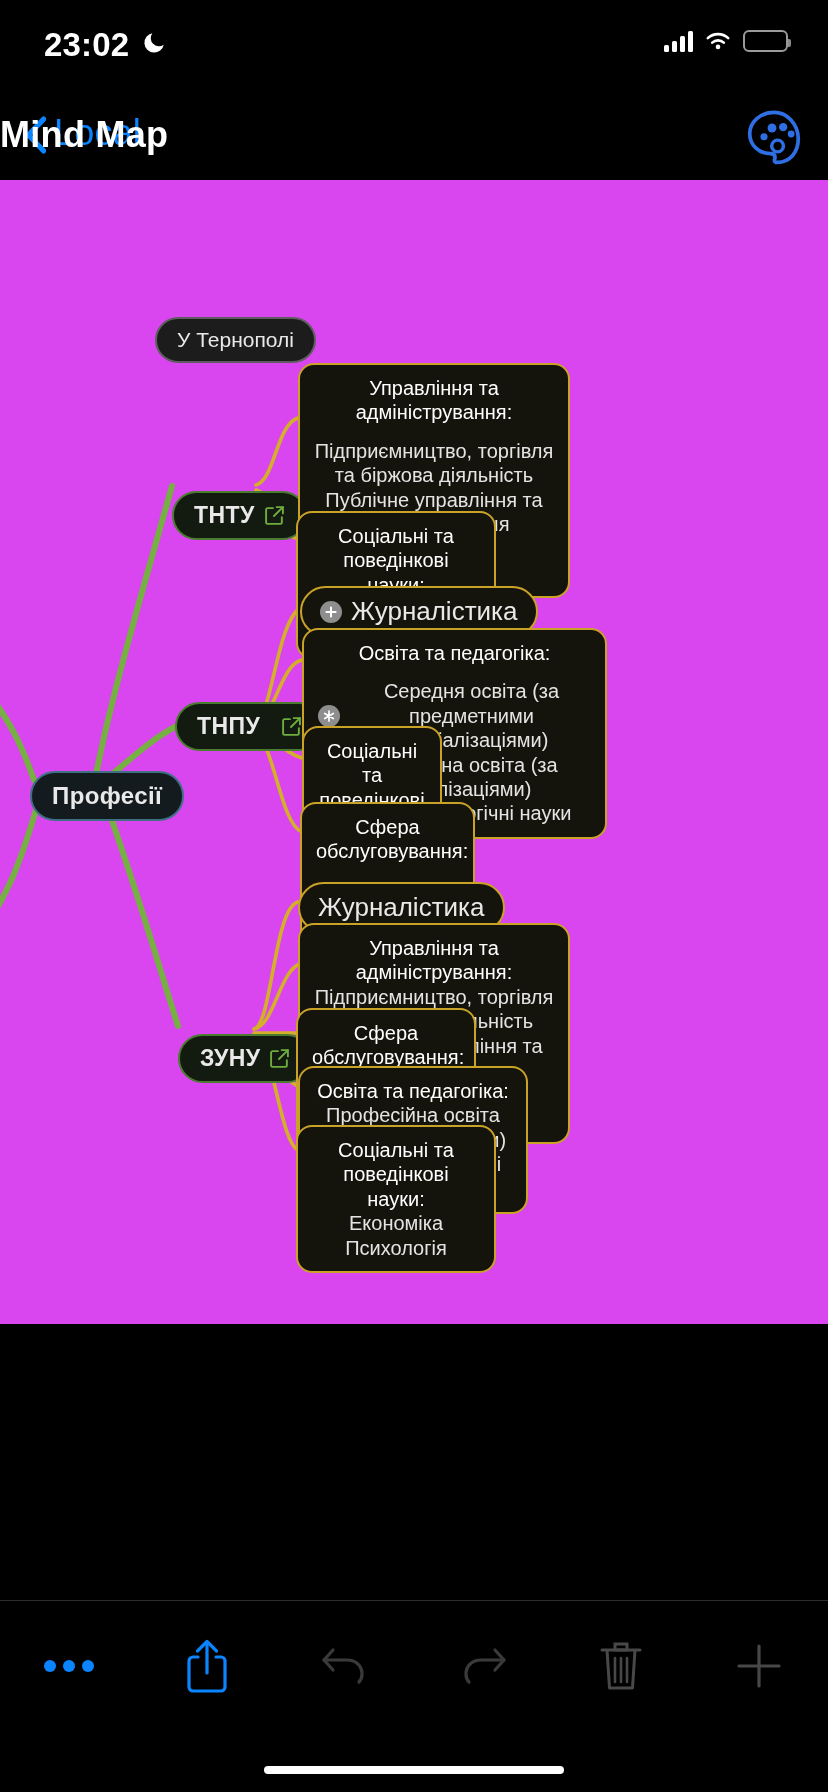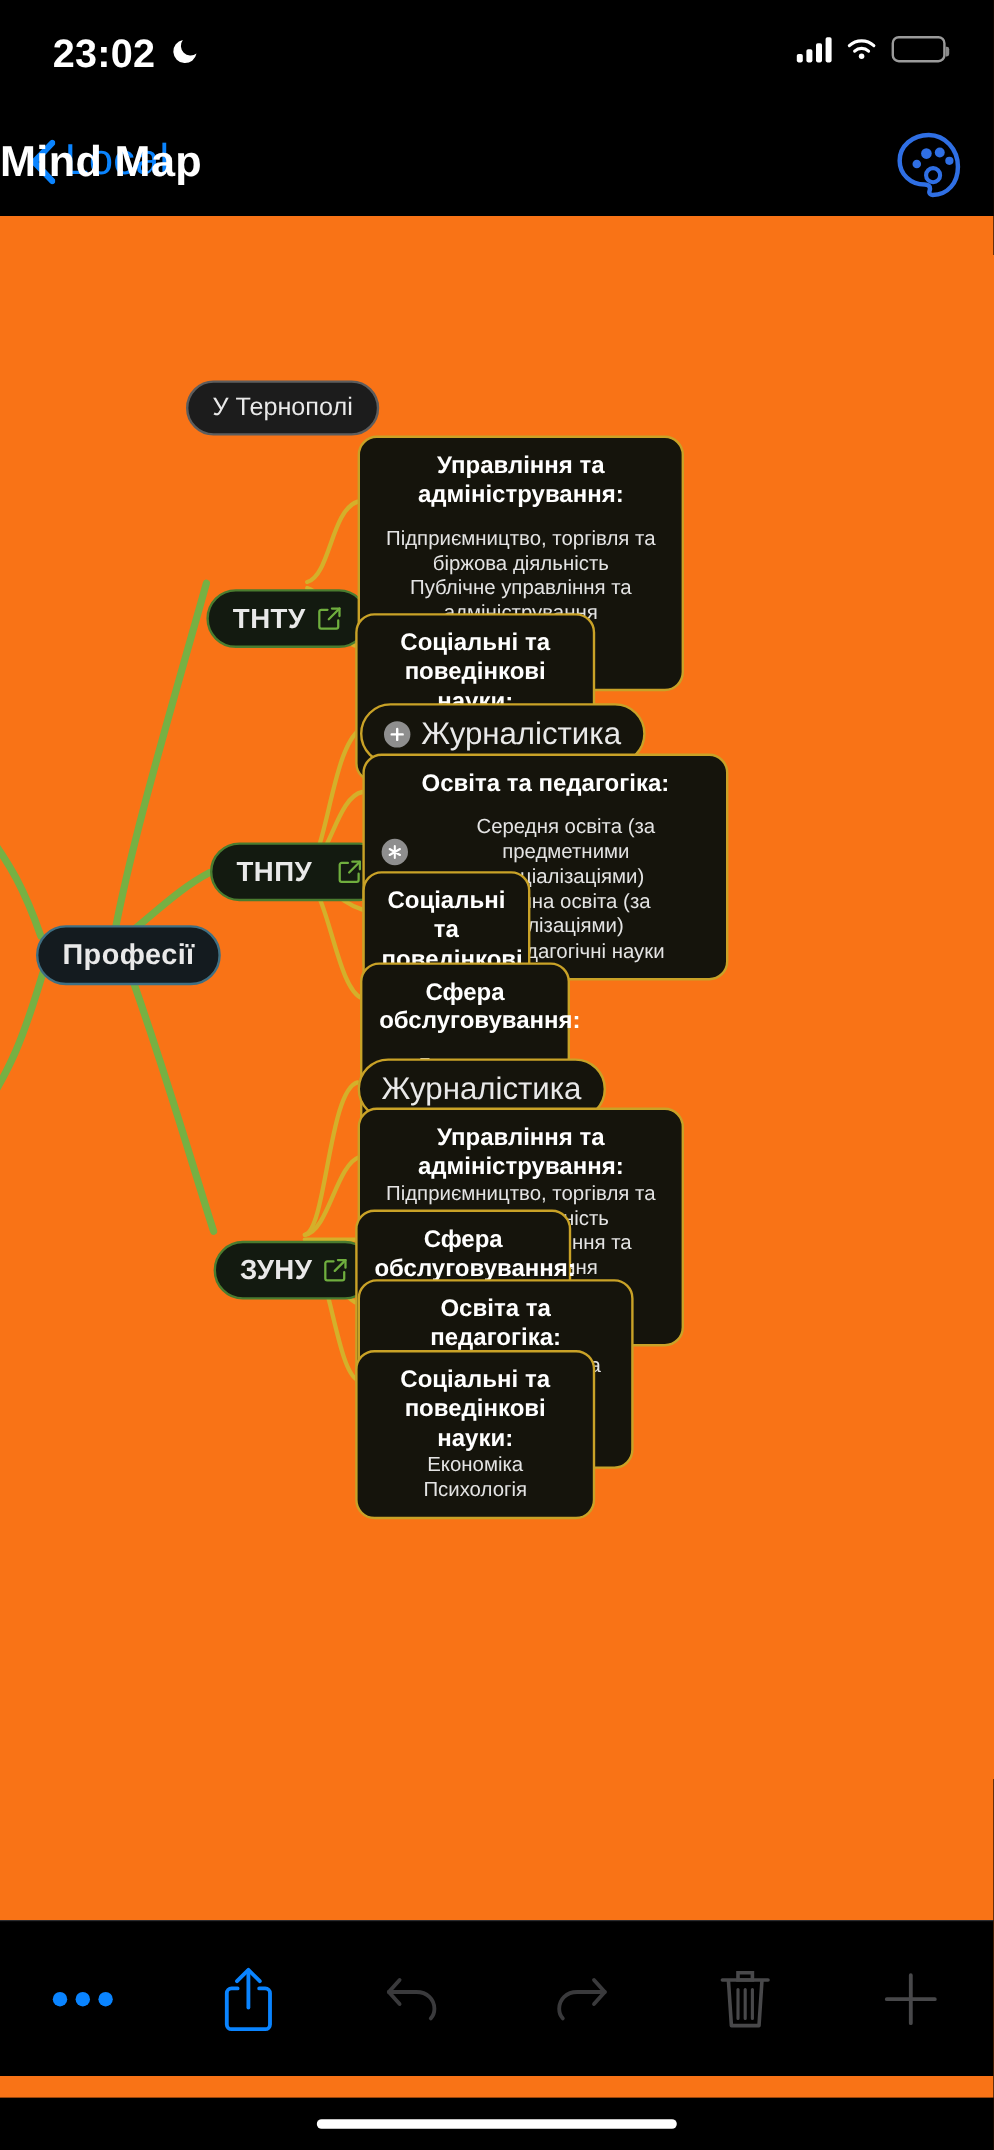--- a/index.html
+++ b/index.html
@@ -58,22 +58,22 @@
     position: absolute; left: 0; top: 22px; width: 828px; text-align: left;
     color: #fff; font-size: 36px; font-weight: 700; letter-spacing: .3px;
   }
   #palette-button {
     position: absolute; right: 24px; top: 14px;
     width: 60px; height: 60px; cursor: pointer;
   }
 
   
   #canvas {
-    position: absolute; top: 180px; left: 0; width: 828px; height: 1568px;
-    background: #f97316; overflow: hidden;
+    position: absolute; top: 180px; left: 0; width: 828px; height: 1144px;
+    background: #d946ef; overflow: hidden;
   }
   #edges { position: absolute; inset: 0; width: 828px; height: 1420px; }
 
   
   .node {
     position: absolute;
     display: flex; align-items: center; justify-content: center;
     color: #e9e9e9;
     background: #1c1c1c;
   }
@@ -111,23 +111,23 @@
   
   .box {
     position: absolute;
     border: 2px solid #c9a227;
     border-radius: 16px;
     background: #15140c;
     padding: 11px 14px;
     color: #e9e9e9;
     text-align: center;
   }
-  .box .title { font-weight: 700; font-size: 20px; line-height: 1.22; color: #ffffff; }
+  .box .title { font-weight: 400; font-size: 20px; line-height: 1.22; color: #ffffff; }
   .box .gap { height: 14px; }
-  .box .line { font-size: 17px; line-height: 1.22; color: #e4e4e4; text-align: center; }
+  .box .line { font-size: 20px; line-height: 1.22; color: #e4e4e4; text-align: center; }
 
   .badge {
     display: inline-flex; align-items: center; justify-content: center;
     width: 22px; height: 22px; border-radius: 50%;
     background: #8e8e8e; color: #fff; flex: 0 0 auto;
   }
   .badge svg { display: block; }
   .row-with-badge {
     display: flex; align-items: center; gap: 12px; justify-content: flex-start;
   }

